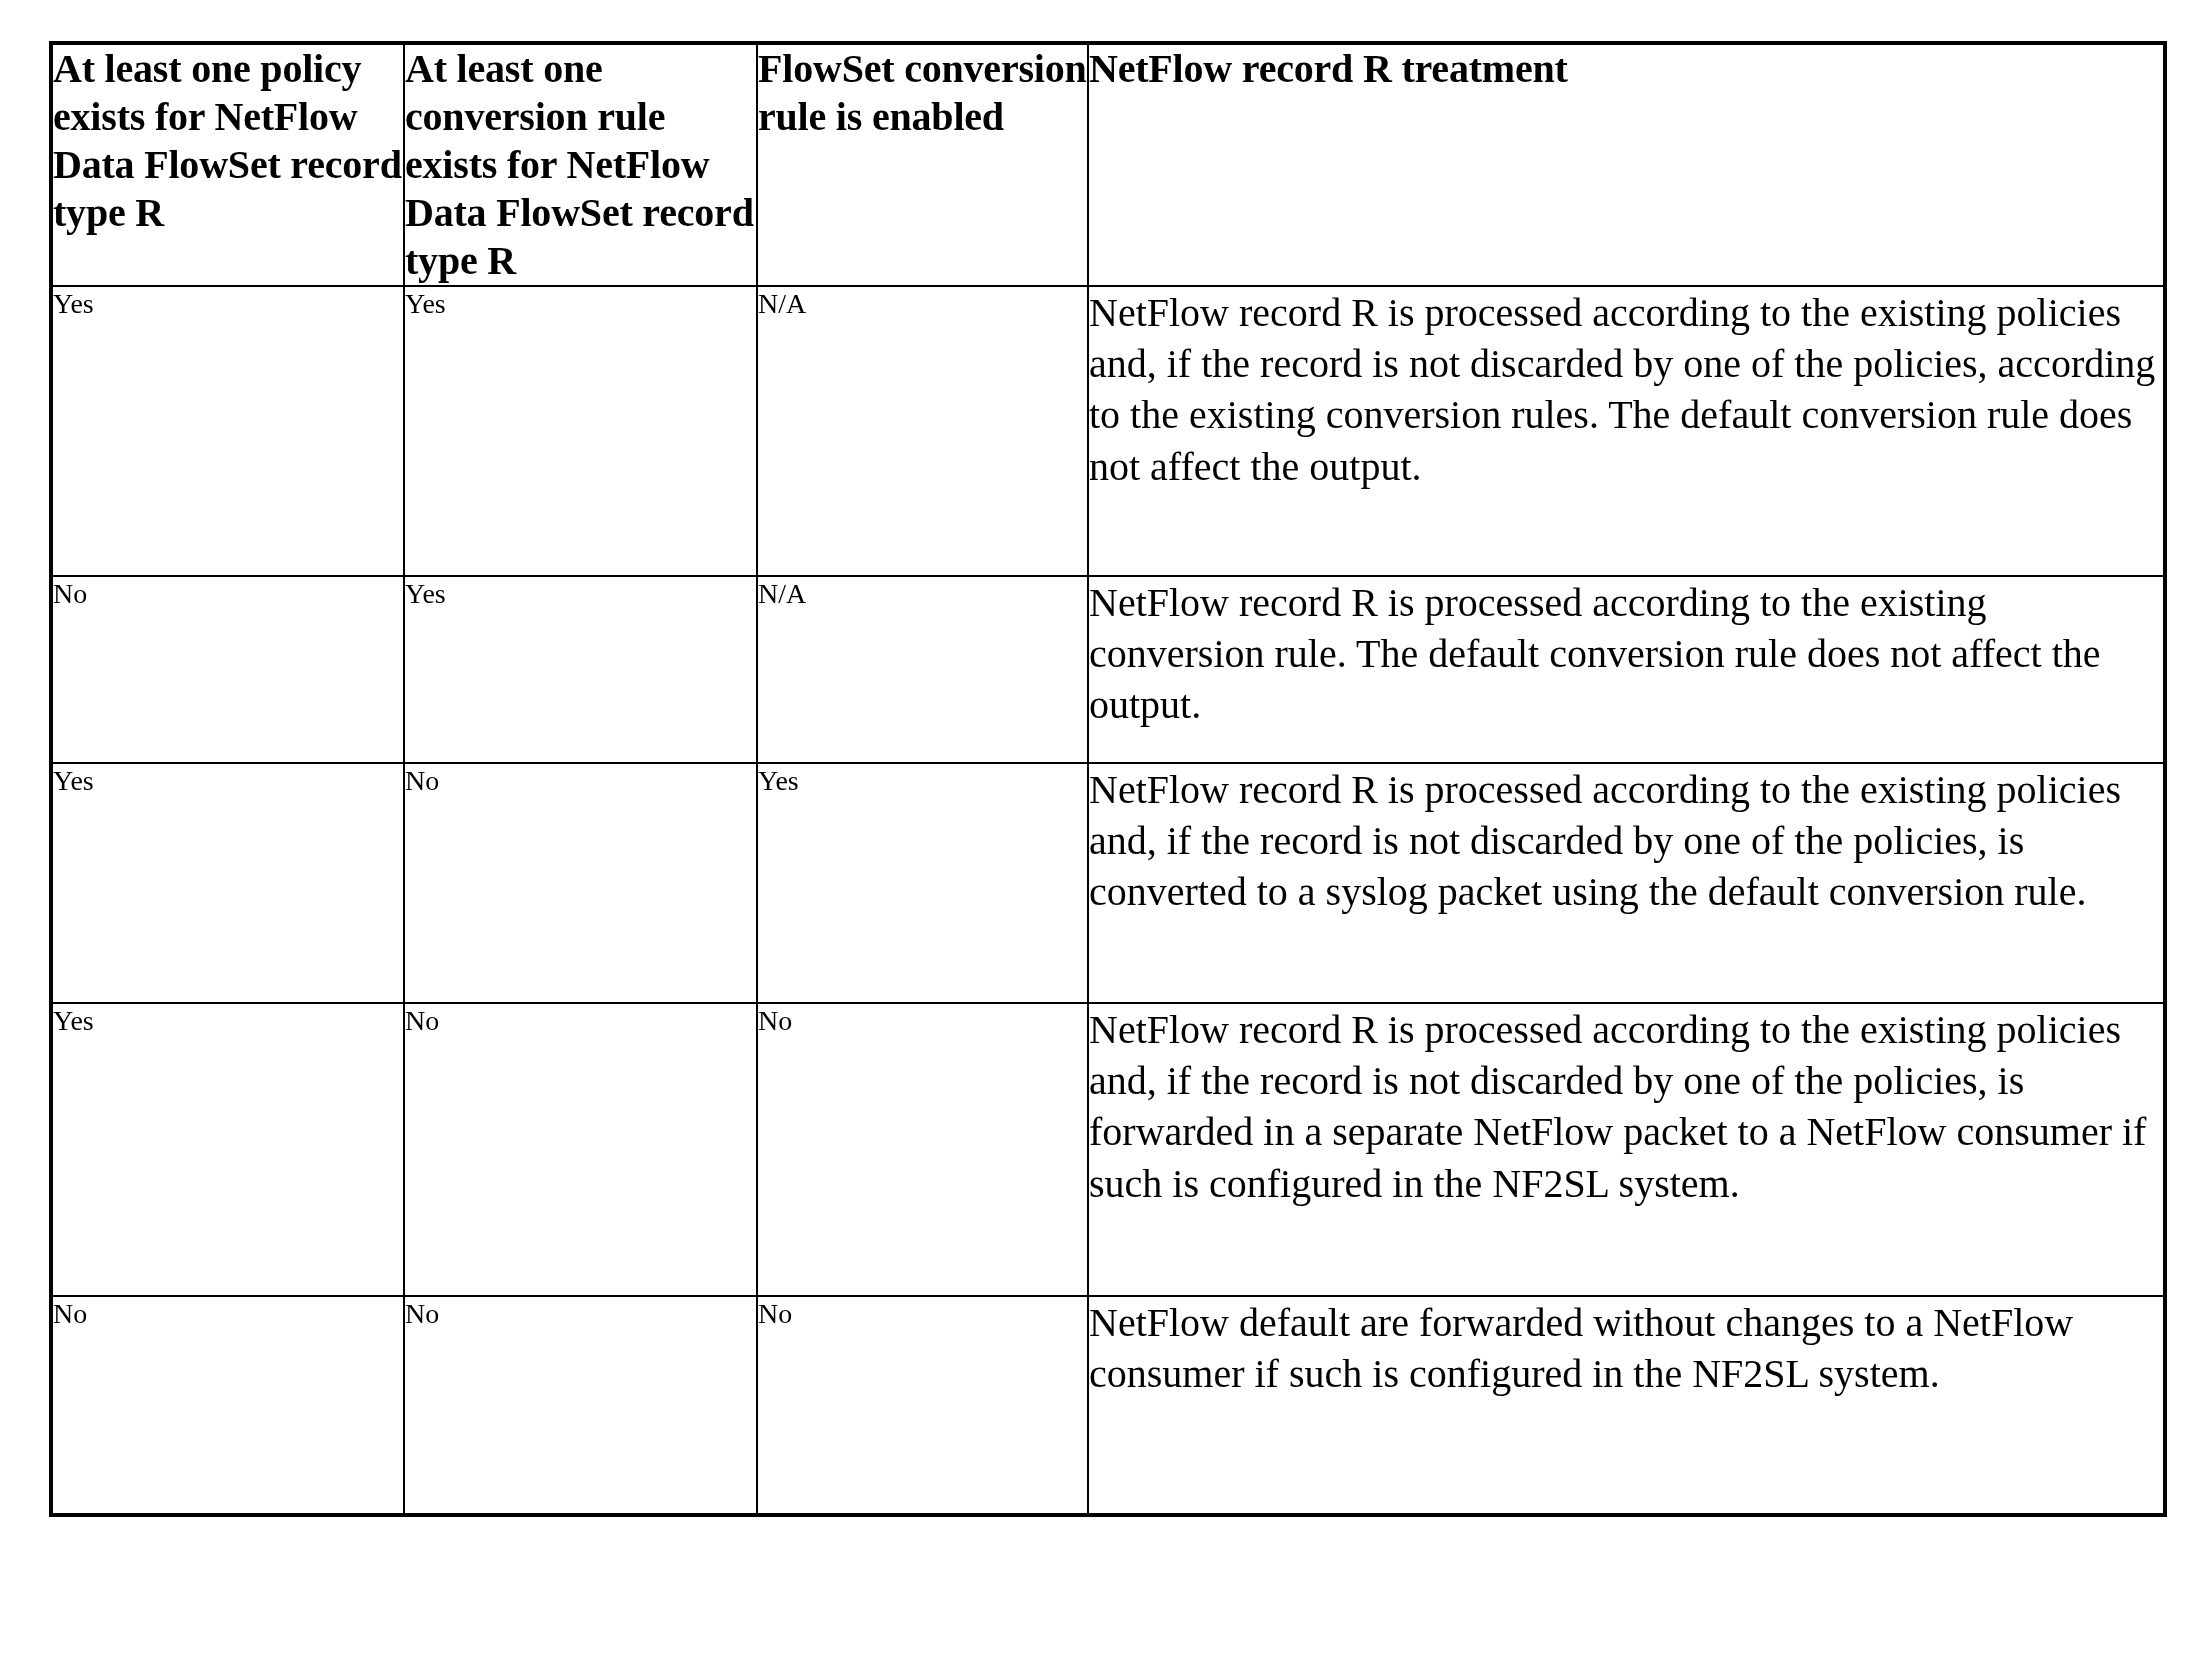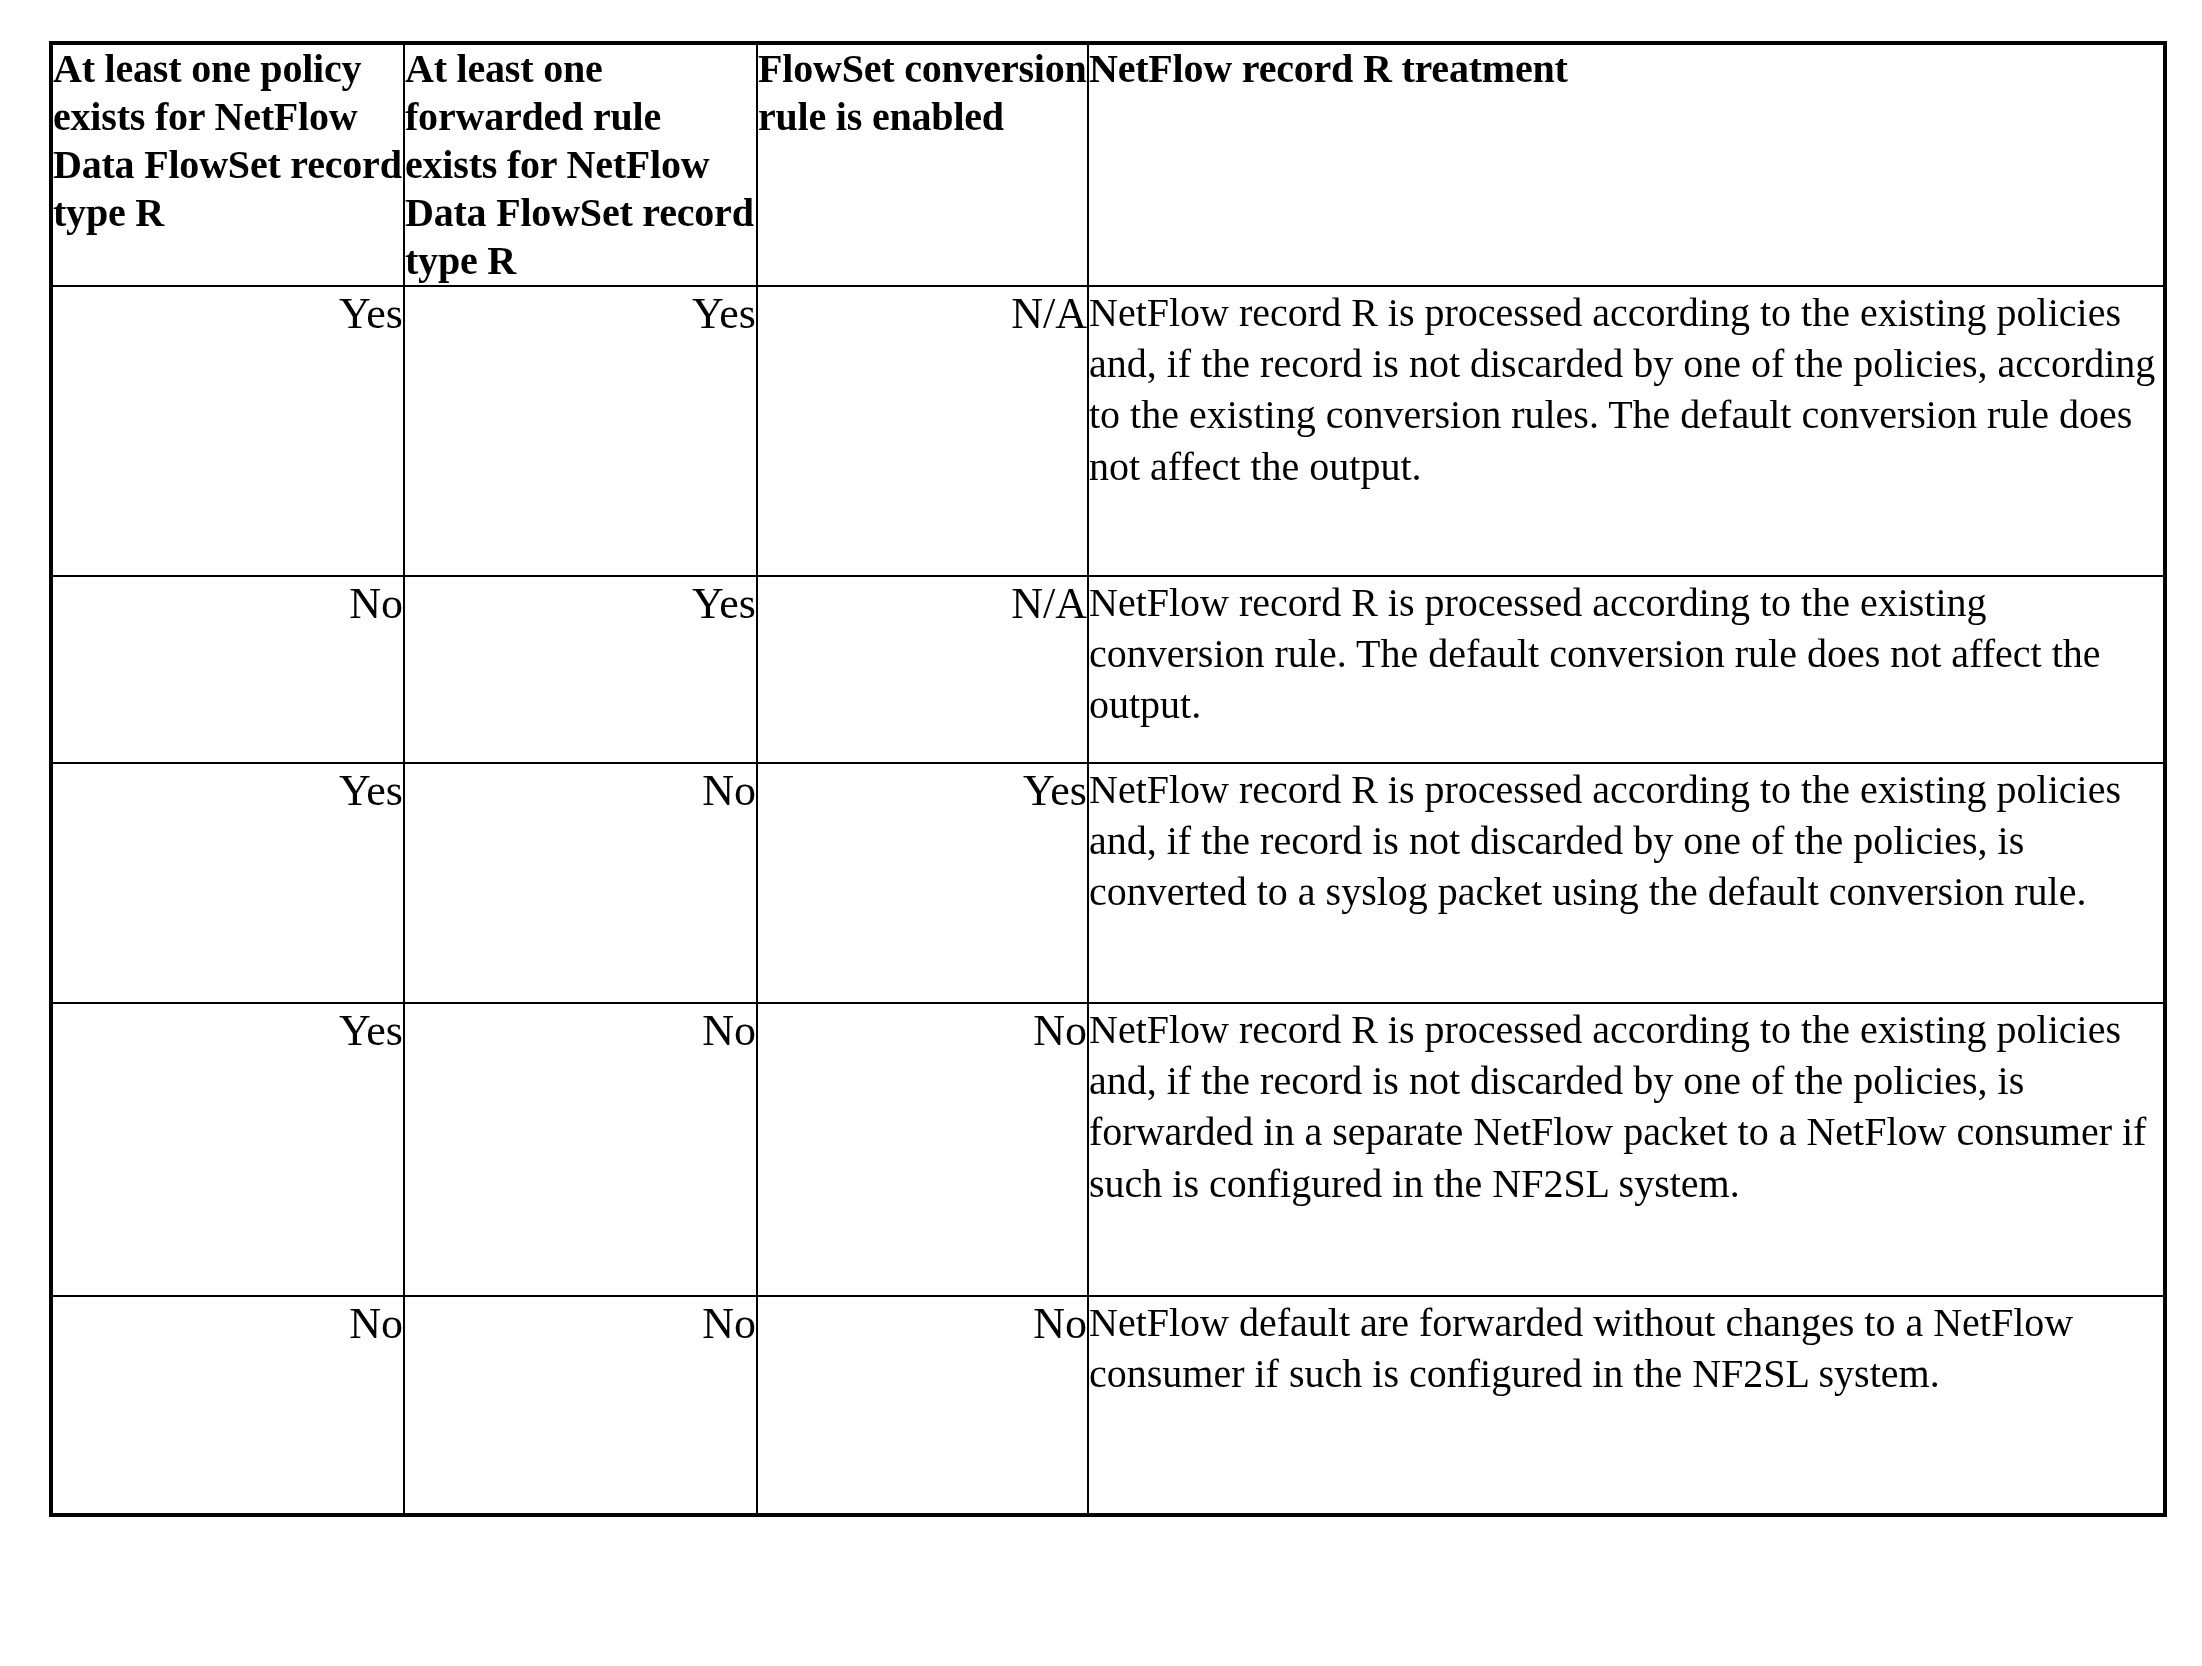--- a/index.html
+++ b/index.html
@@ -58,23 +58,23 @@
   .hdr-cell {
     font-weight: bold;
     font-size: 40px;
     line-height: 1.20;
     text-align: left;
     padding: 19.4px 16px 23px 19.4px;
     letter-spacing: -0.2px;
   }
 
   .val-cell {
-    font-size: 44px;
+    font-size: 28px;
     line-height: 1.22;
-    text-align: right;
+    text-align: left;
     padding: 23px 12.4px 17.6px 12.4px;
     font-weight: normal;
   }
 
   .desc-cell {
     font-size: 40px;
     line-height: 1.28;
     text-align: left;
     padding: 23px 23px 19.4px 19.4px;
     font-weight: normal;
@@ -94,21 +94,21 @@
     <table class="nf-table">
       <colgroup>
         <col class="c1">
         <col class="c2">
         <col class="c3">
         <col class="c4">
       </colgroup>
       <thead>
         <tr class="hdr-row">
           <th class="hdr-cell">At least one policy exists for NetFlow Data FlowSet record type R</th>
-          <th class="hdr-cell">At least one forwarded rule exists for NetFlow Data FlowSet record type R</th>
+          <th class="hdr-cell">At least one conversion rule exists for NetFlow Data FlowSet record type R</th>
           <th class="hdr-cell">FlowSet conversion rule is enabled</th>
           <th class="hdr-cell">NetFlow record R treatment</th>
         </tr>
       </thead>
       <tbody>
         <tr class="r1">
           <td class="val-cell">Yes</td>
           <td class="val-cell">Yes</td>
           <td class="val-cell">N/A</td>
           <td class="desc-cell">NetFlow record R is processed according to the existing policies and, if the record is not discarded by one of the policies, according to the existing conversion rules. The default conversion rule does not affect the output.</td>

